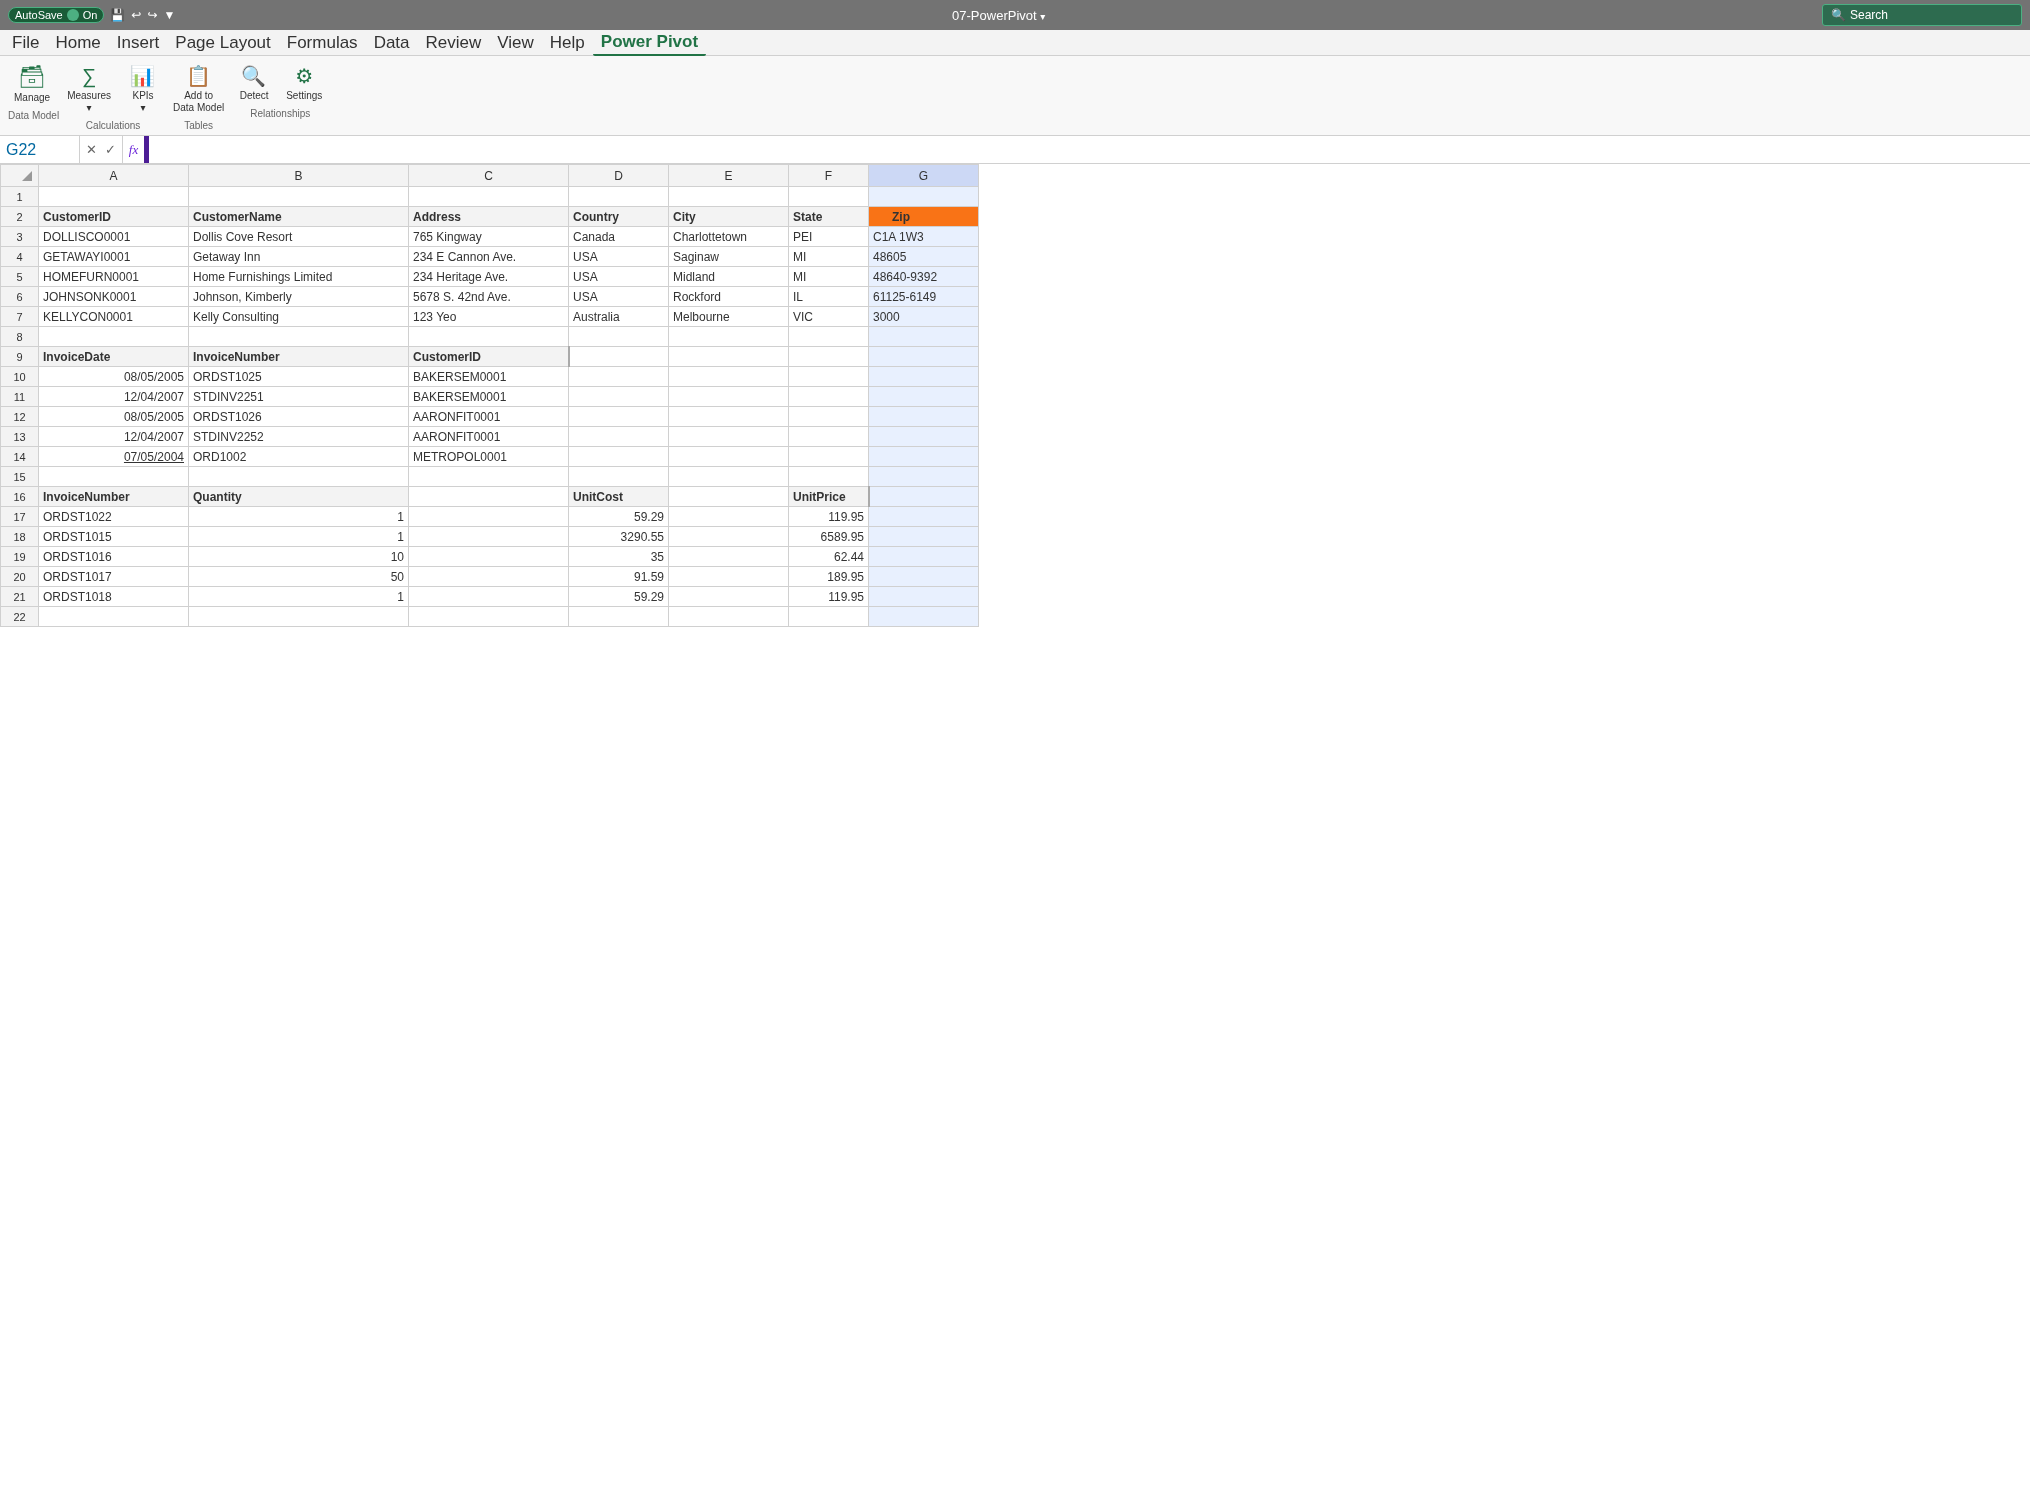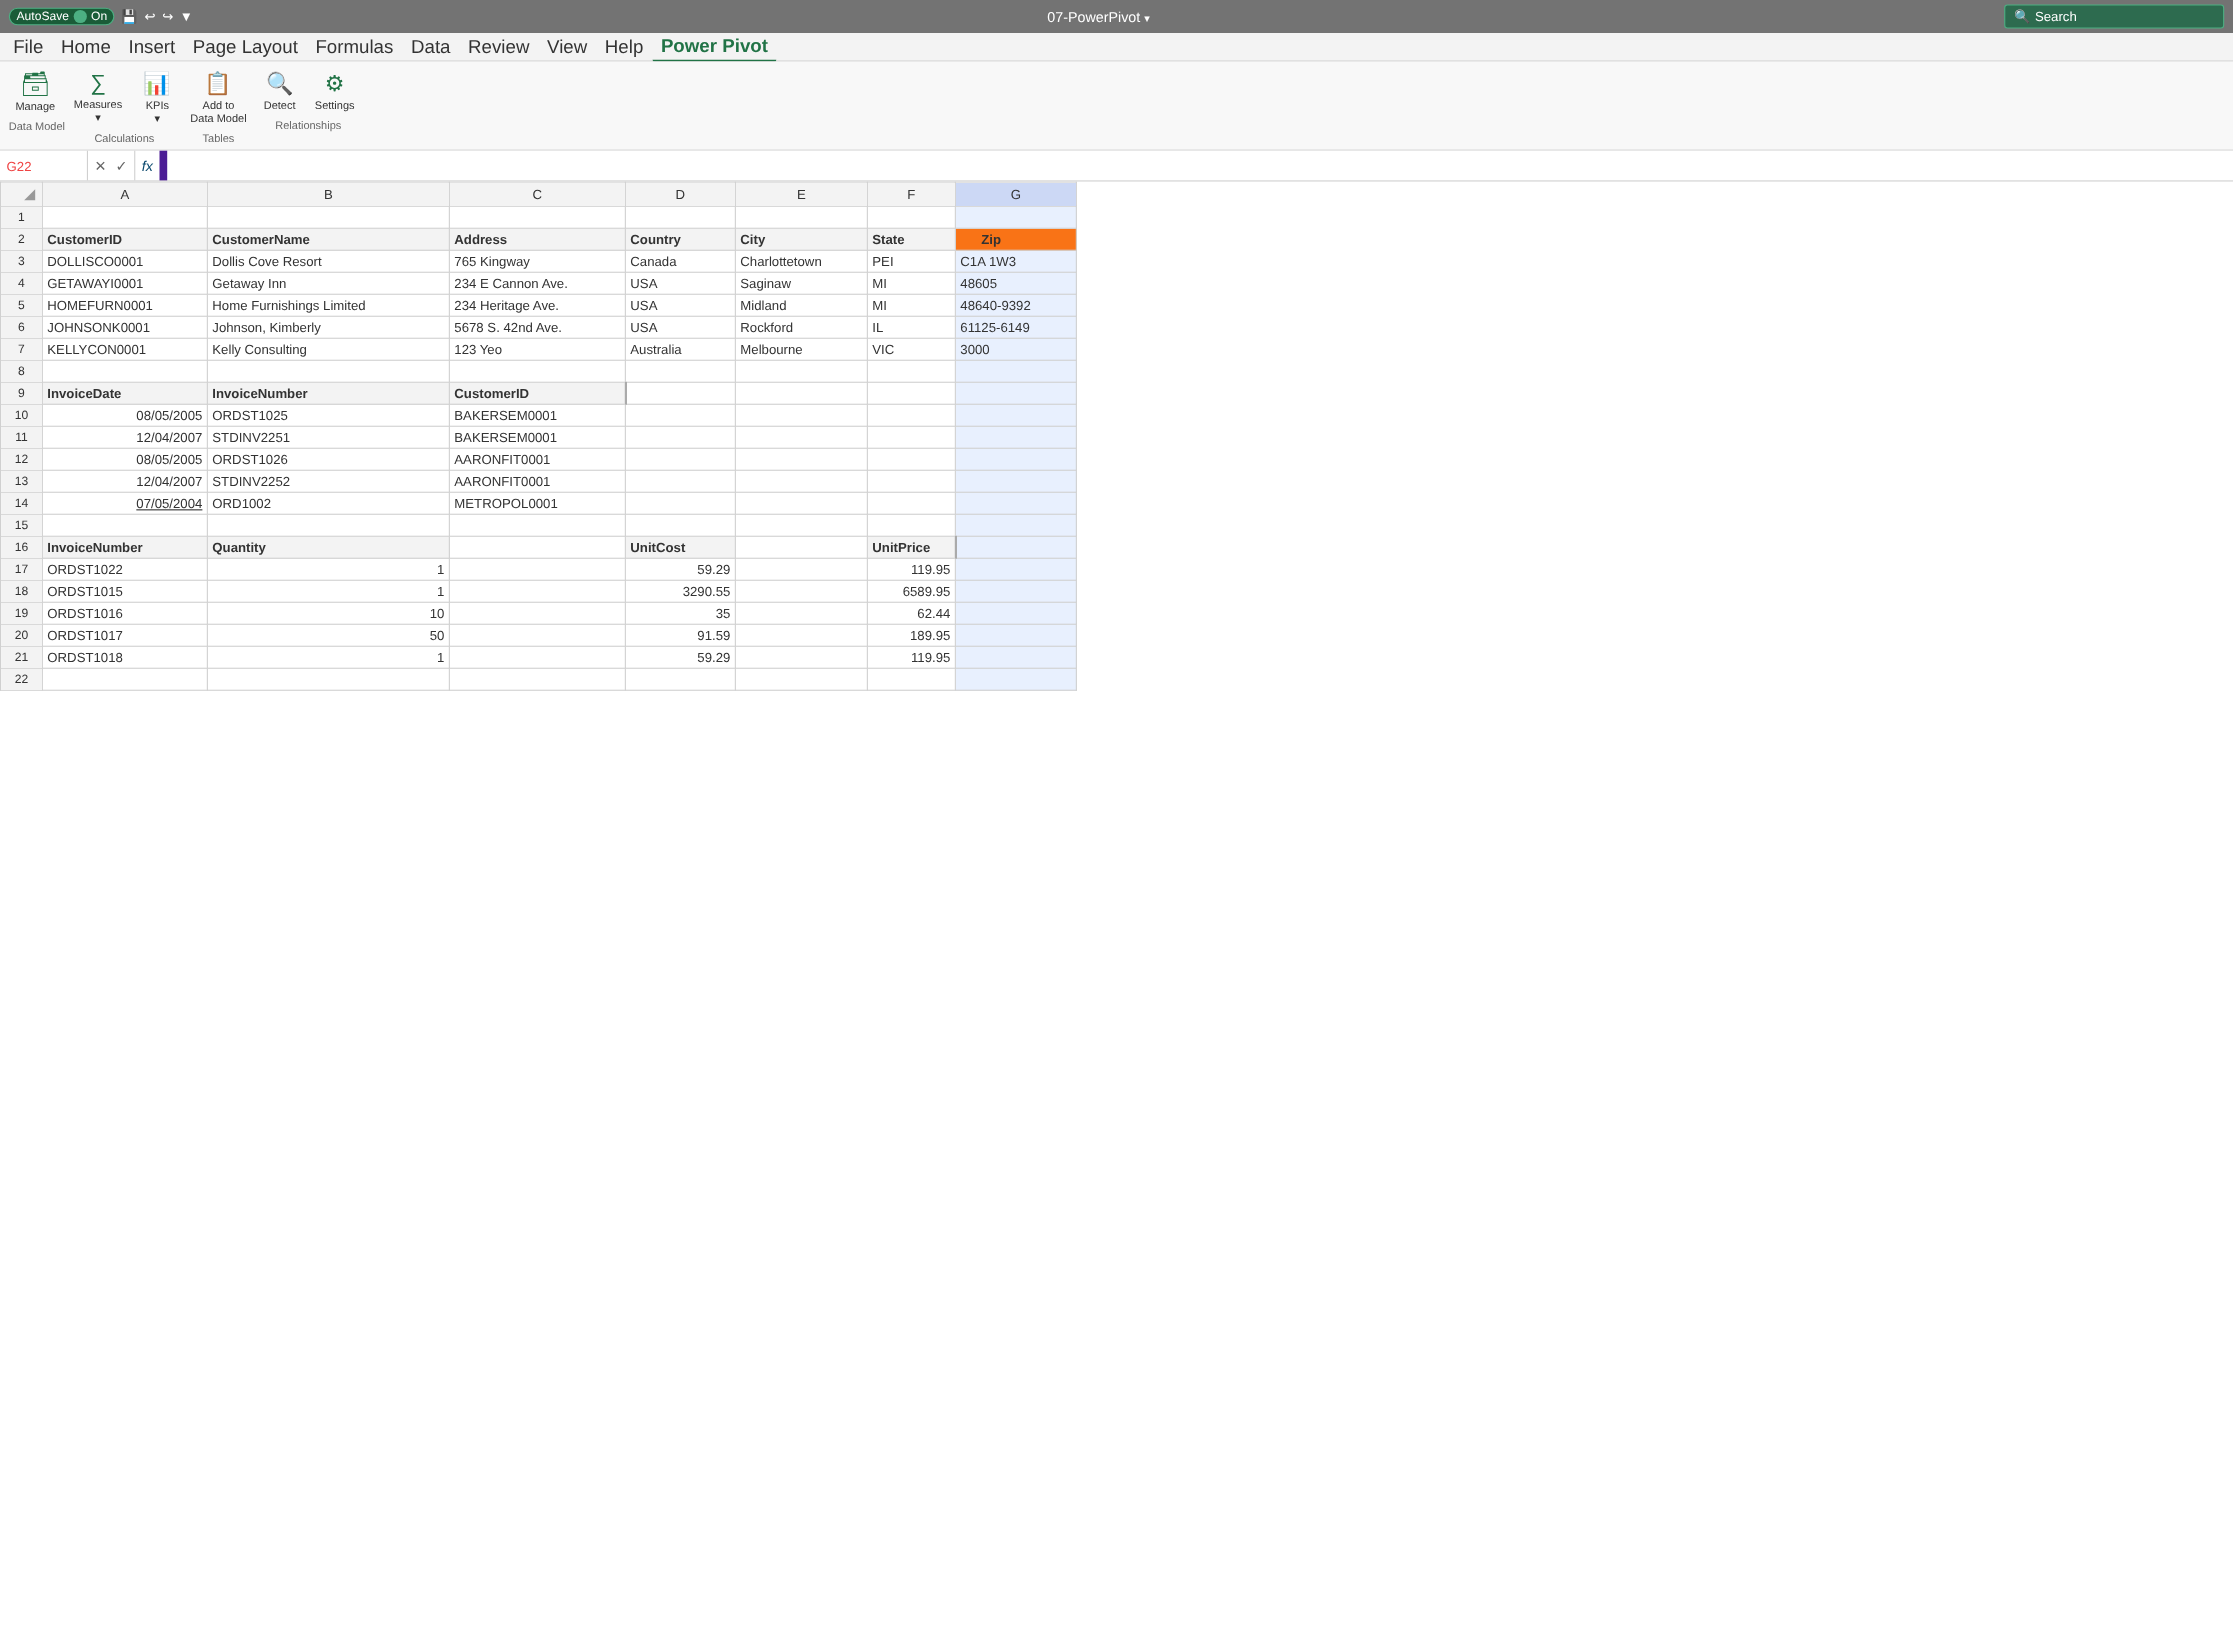--- a/index.html
+++ b/index.html
@@ -102,41 +102,42 @@
       align-items: center;
       gap: 0;
     }
     .cell-ref {
       width: 80px;
       height: 100%;
       border-right: 1px solid #d0d0d0;
       padding: 0 6px;
       display: flex;
       align-items: center;
-      font-size: 12px;
-      color: #ef4444;
+      font-size: 16px;
+      color: #0369a1;
     }
     .formula-actions {
       display: flex;
       align-items: center;
       padding: 0 4px;
       gap: 4px;
       border-right: 1px solid #d0d0d0;
       height: 100%;
     }
     .formula-actions span { font-size: 13px; color: #666; cursor: pointer; padding: 2px; }
     .formula-fx {
       padding: 0 6px;
       font-size: 13px;
-      color: #0c4a6e;
+      color: #6d28d9;
       font-style: italic;
-      border-right: 7px solid #4c1d95;
+      border-right: 5px solid #4c1d95;
       height: 100%;
       display: flex;
       align-items: center;
+      font-family: Liberation Serif, serif;
     }
     .formula-input {
       flex: 1;
       padding: 0 6px;
       font-size: 12px;
       height: 100%;
       display: flex;
       align-items: center;
     }
 

